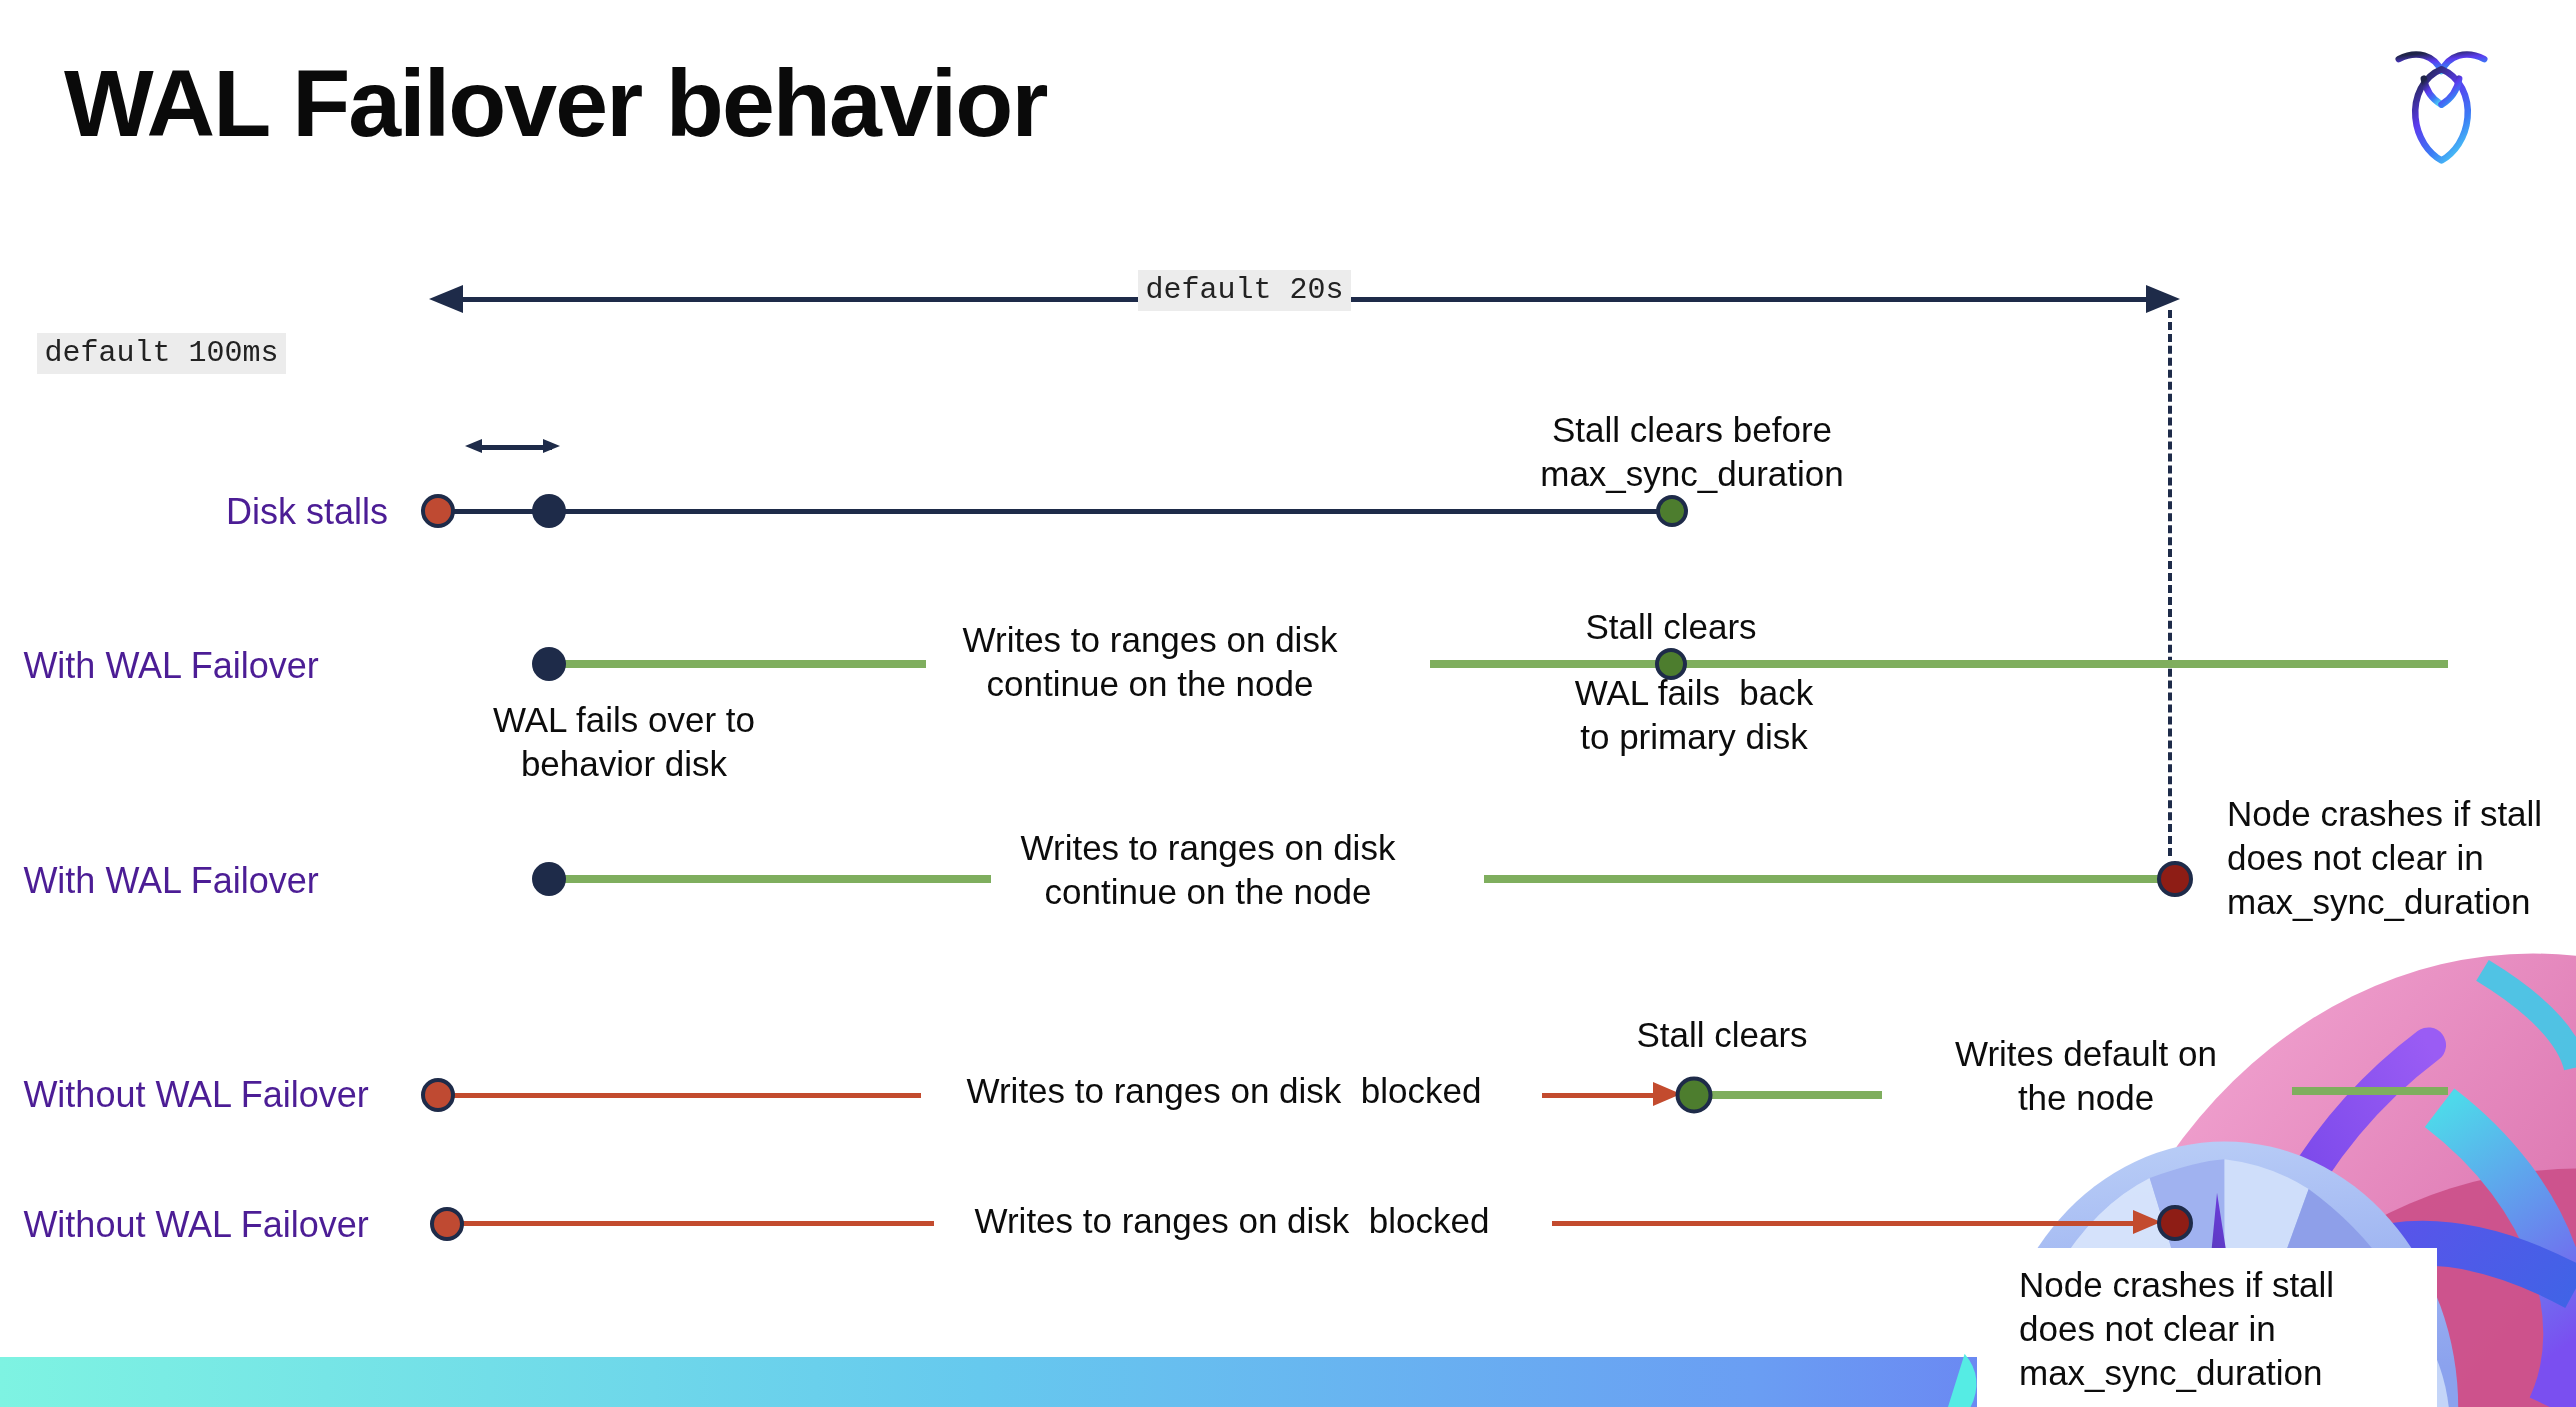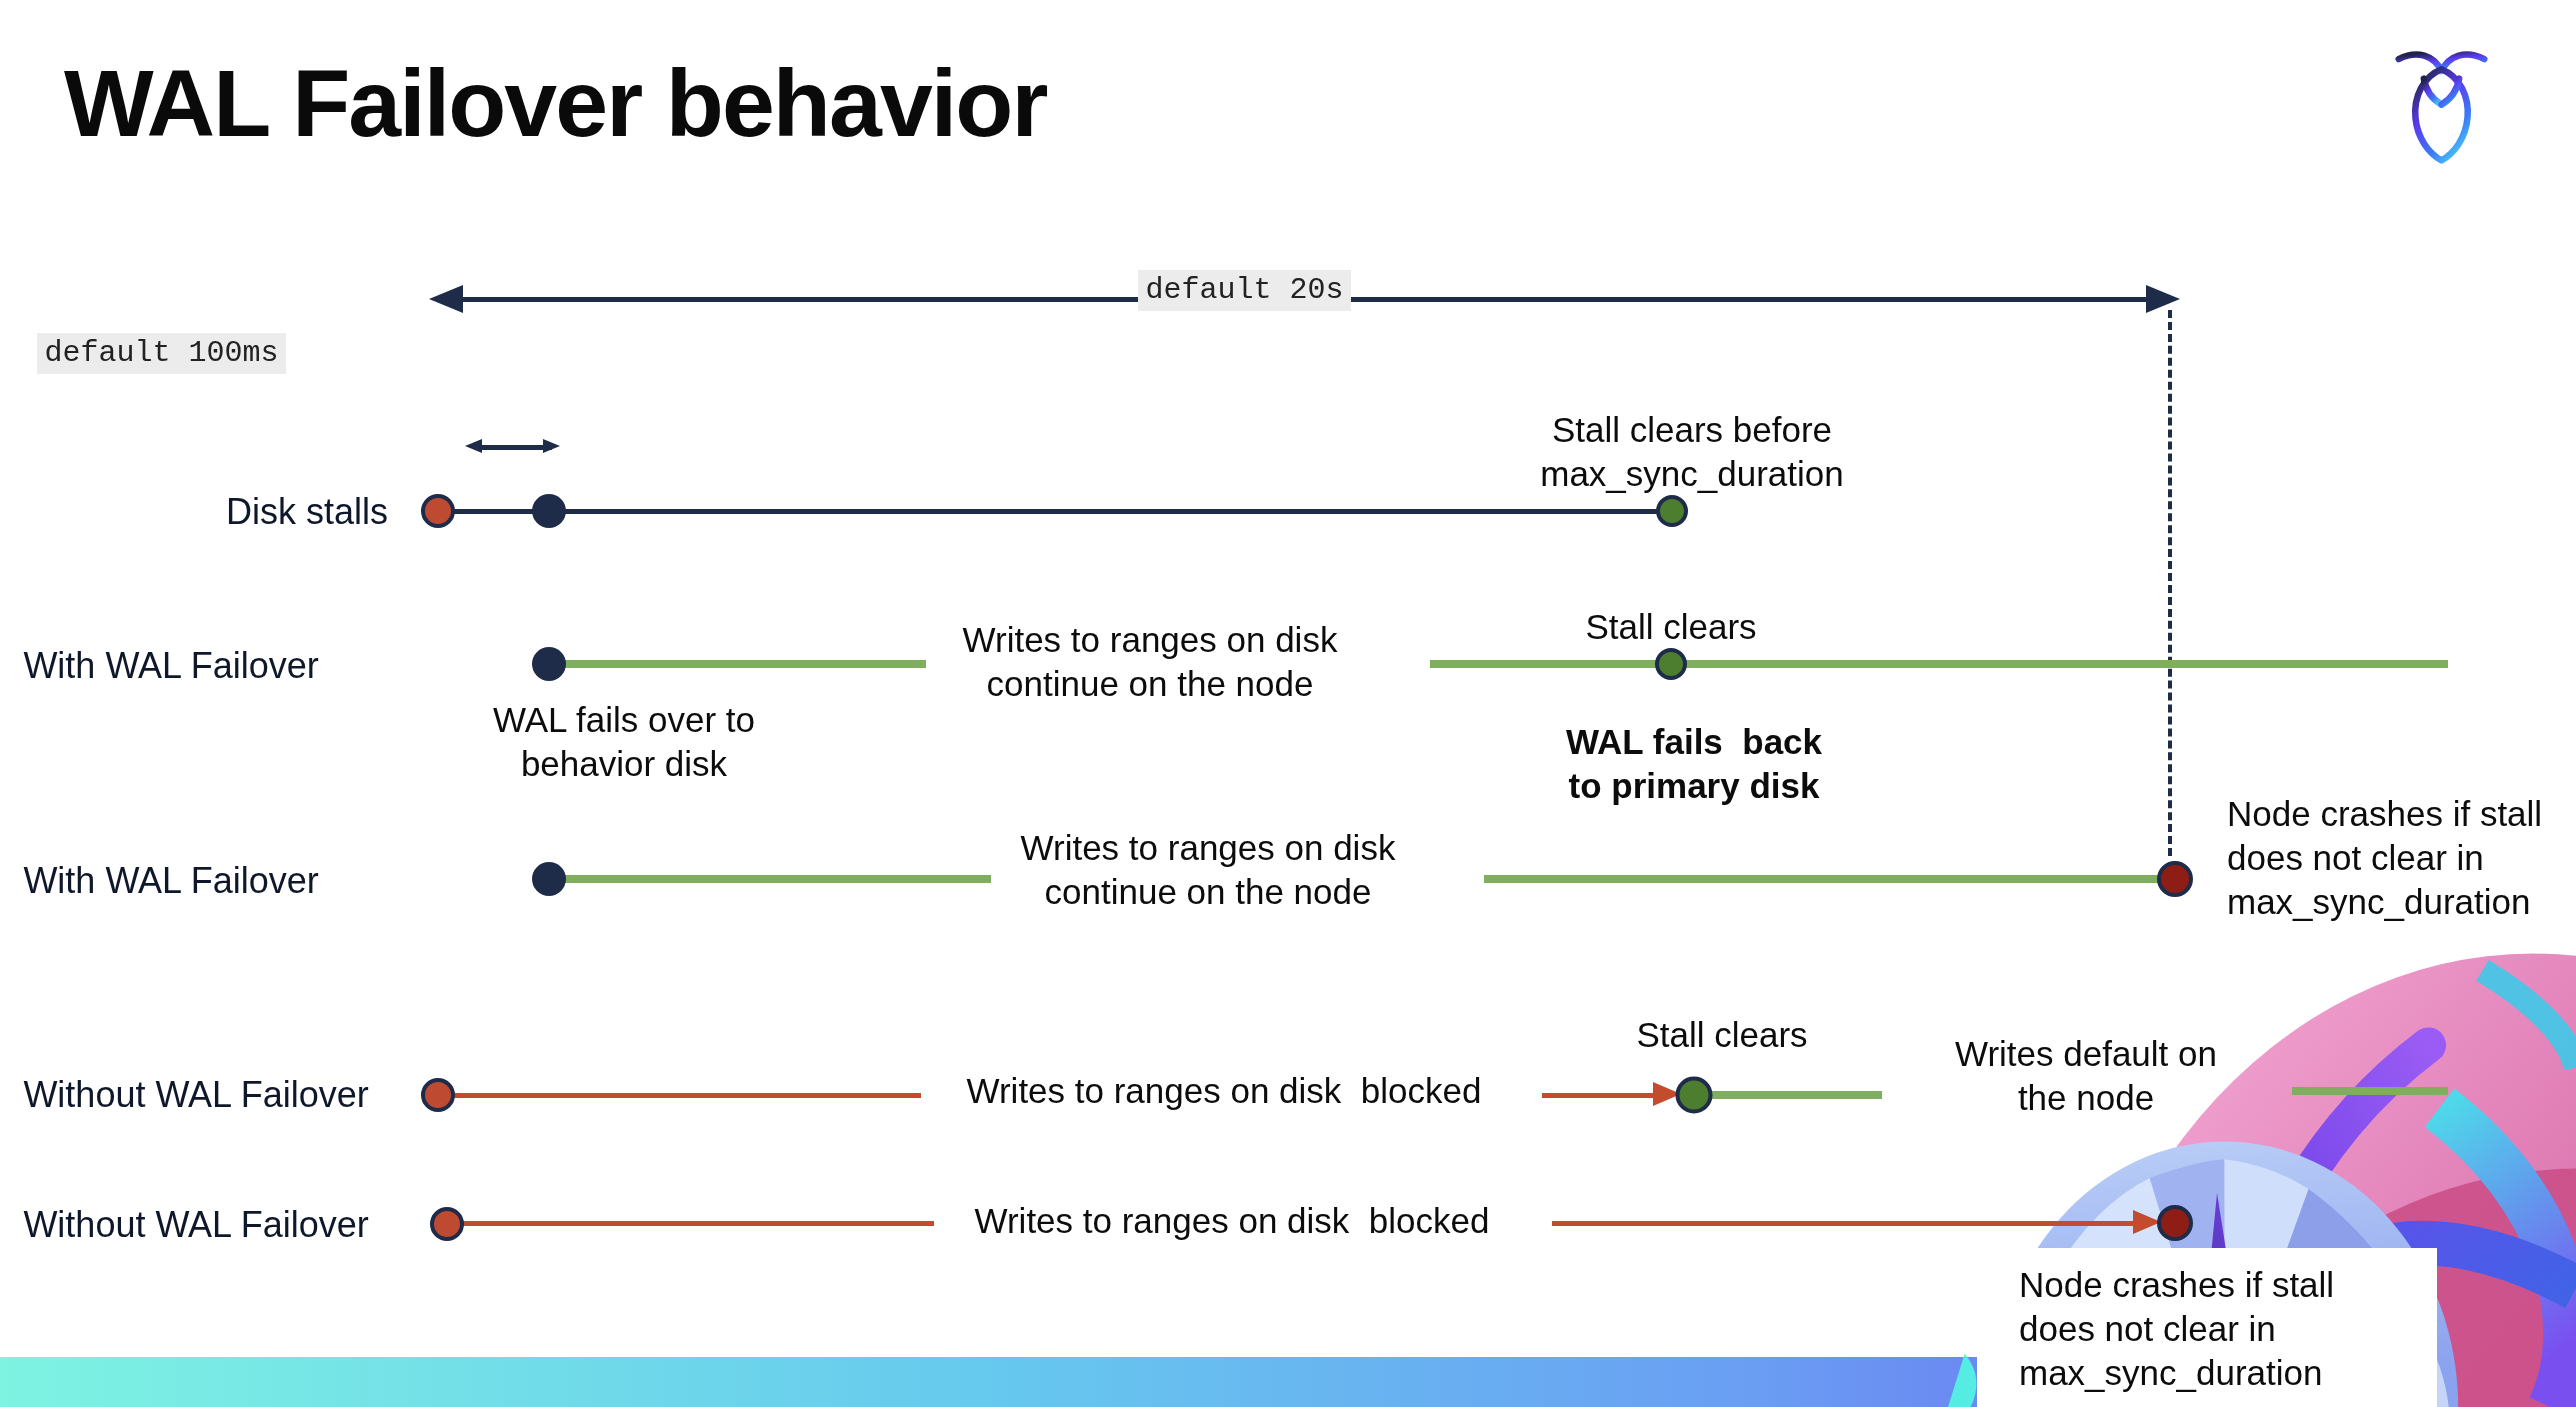--- a/index.html
+++ b/index.html
@@ -18,21 +18,21 @@
   .codeline{
     font-family:"Liberation Mono","DejaVu Sans Mono",monospace;
     font-size:30px;line-height:37px;background:#ececec;color:#222;
     padding:1.9px 7.5px;white-space:pre;
   }
   
   .note{
     font-size:35px;line-height:44px;color:#0c0c0c;white-space:pre-wrap;z-index:5;
   }
   .center{transform:translateX(-50%);text-align:center;}
-  .rowlabel{font-size:36px;line-height:43px;color:#0f172a;white-space:nowrap;z-index:5;}
+  .rowlabel{font-size:36px;line-height:43px;color:#4c1d95;white-space:nowrap;z-index:5;}
   
   .line{z-index:4;}
   .navy-line{background:#1e2b49;height:4.7px;}
   .green-line{background:#7fae5e;height:8.4px;}
   .red-line{background:#c34b2e;height:4.7px;}
   .dashed-line{width:0;border-left:4.7px dashed #1e2b49;z-index:4;}
   
   .ah{width:0;height:0;z-index:4;}
   .ah-left-navy {border-top:14px solid transparent;border-bottom:14px solid transparent;border-right:34px solid #1e2b49;}
   .ah-right-navy{border-top:14px solid transparent;border-bottom:14px solid transparent;border-left:34px solid #1e2b49;}
@@ -155,21 +155,21 @@
 <div class="abs rowlabel" style="left:23.4px;top:644px;">With WAL Failover</div>
 <div class="abs line green-line" style="left:561px;top:660px;width:365px;"></div>
 <div class="abs line green-line" style="left:1430px;top:660px;width:1018px;"></div>
 <div class="abs dot dot-navy" style="left:549px;top:664px;"></div>
 <div class="abs dot dot-green" style="left:1671px;top:664px;"></div>
 <div class="abs note center" style="left:1150px;top:618px;">Writes to ranges on disk
 continue on the node</div>
 <div class="abs note center" style="left:1671px;top:605px;">Stall clears</div>
 <div class="abs note center" style="left:624px;top:698px;">WAL fails over to
 behavior disk</div>
-<div class="abs note center" style="left:1694px;top:720px;font-weight:bold;">WAL fails  back
+<div class="abs note center" style="left:1694px;top:671px;">WAL fails  back
 to primary disk</div>
 
 <div class="abs rowlabel" style="left:23.4px;top:859px;">With WAL Failover</div>
 <div class="abs line green-line" style="left:561px;top:875px;width:430px;"></div>
 <div class="abs line green-line" style="left:1484px;top:875px;width:691px;"></div>
 <div class="abs dot dot-navy" style="left:549px;top:879px;"></div>
 <div class="abs dot dot-darkred" style="left:2175px;top:879px;"></div>
 <div class="abs note center" style="left:1208px;top:826px;">Writes to ranges on disk
 continue on the node</div>
 <div class="abs note" style="left:2227px;top:792px;">Node crashes if stall

